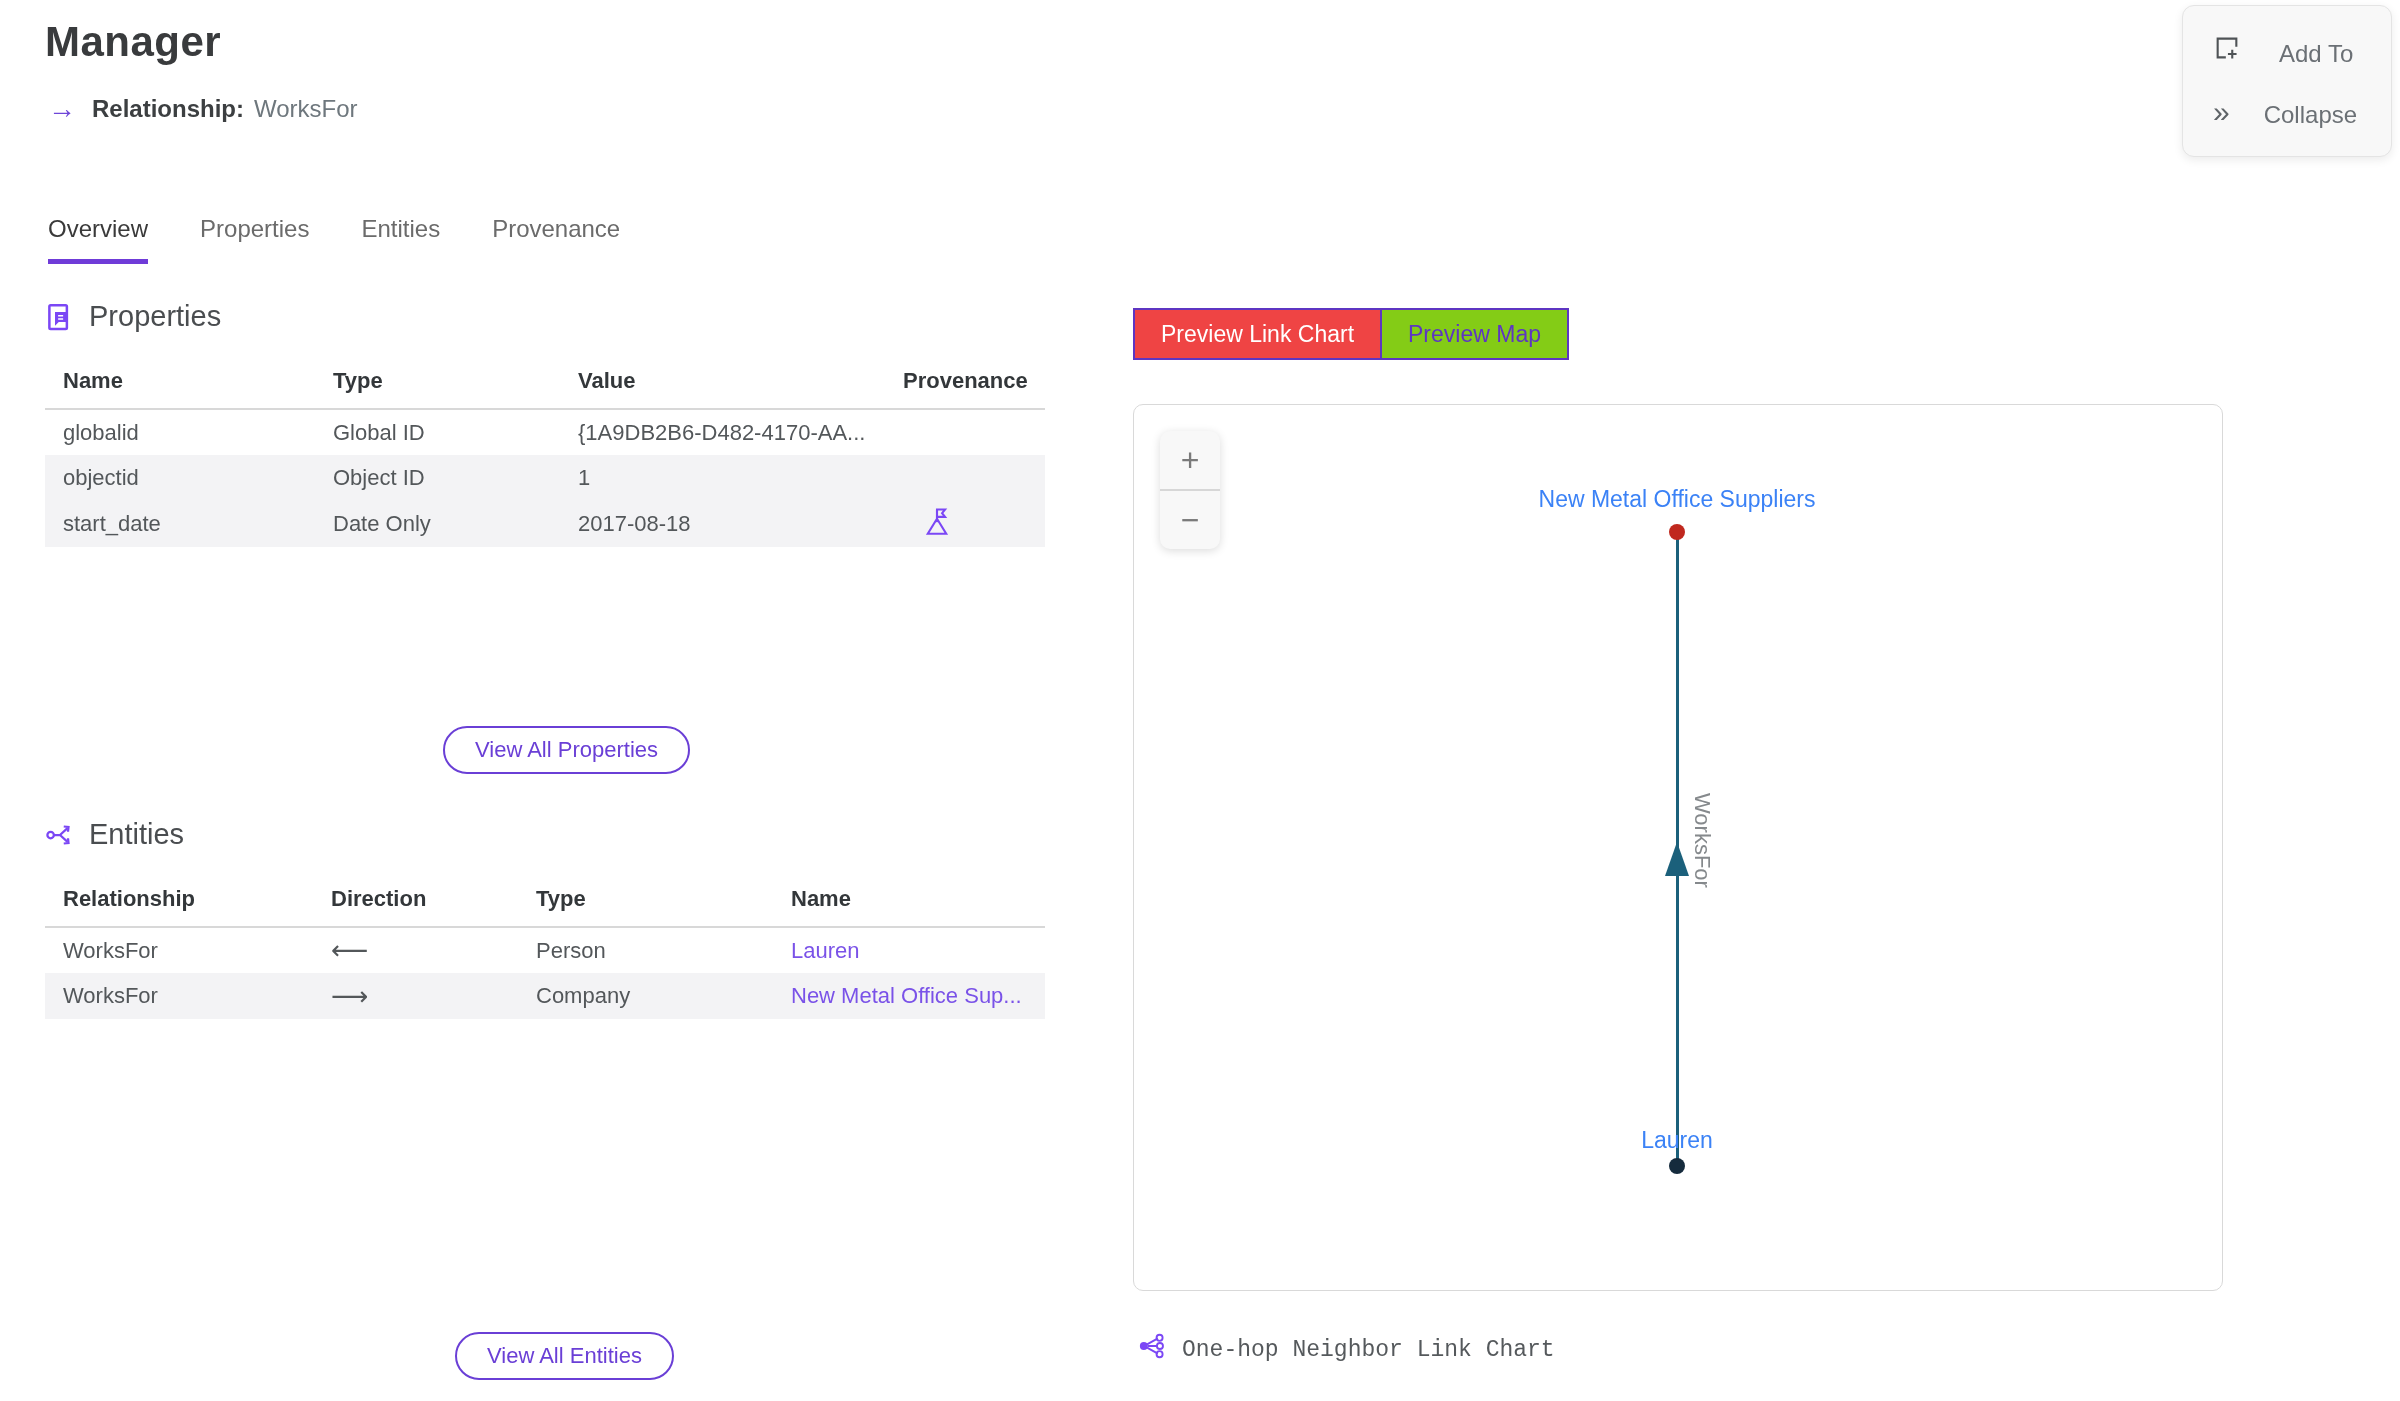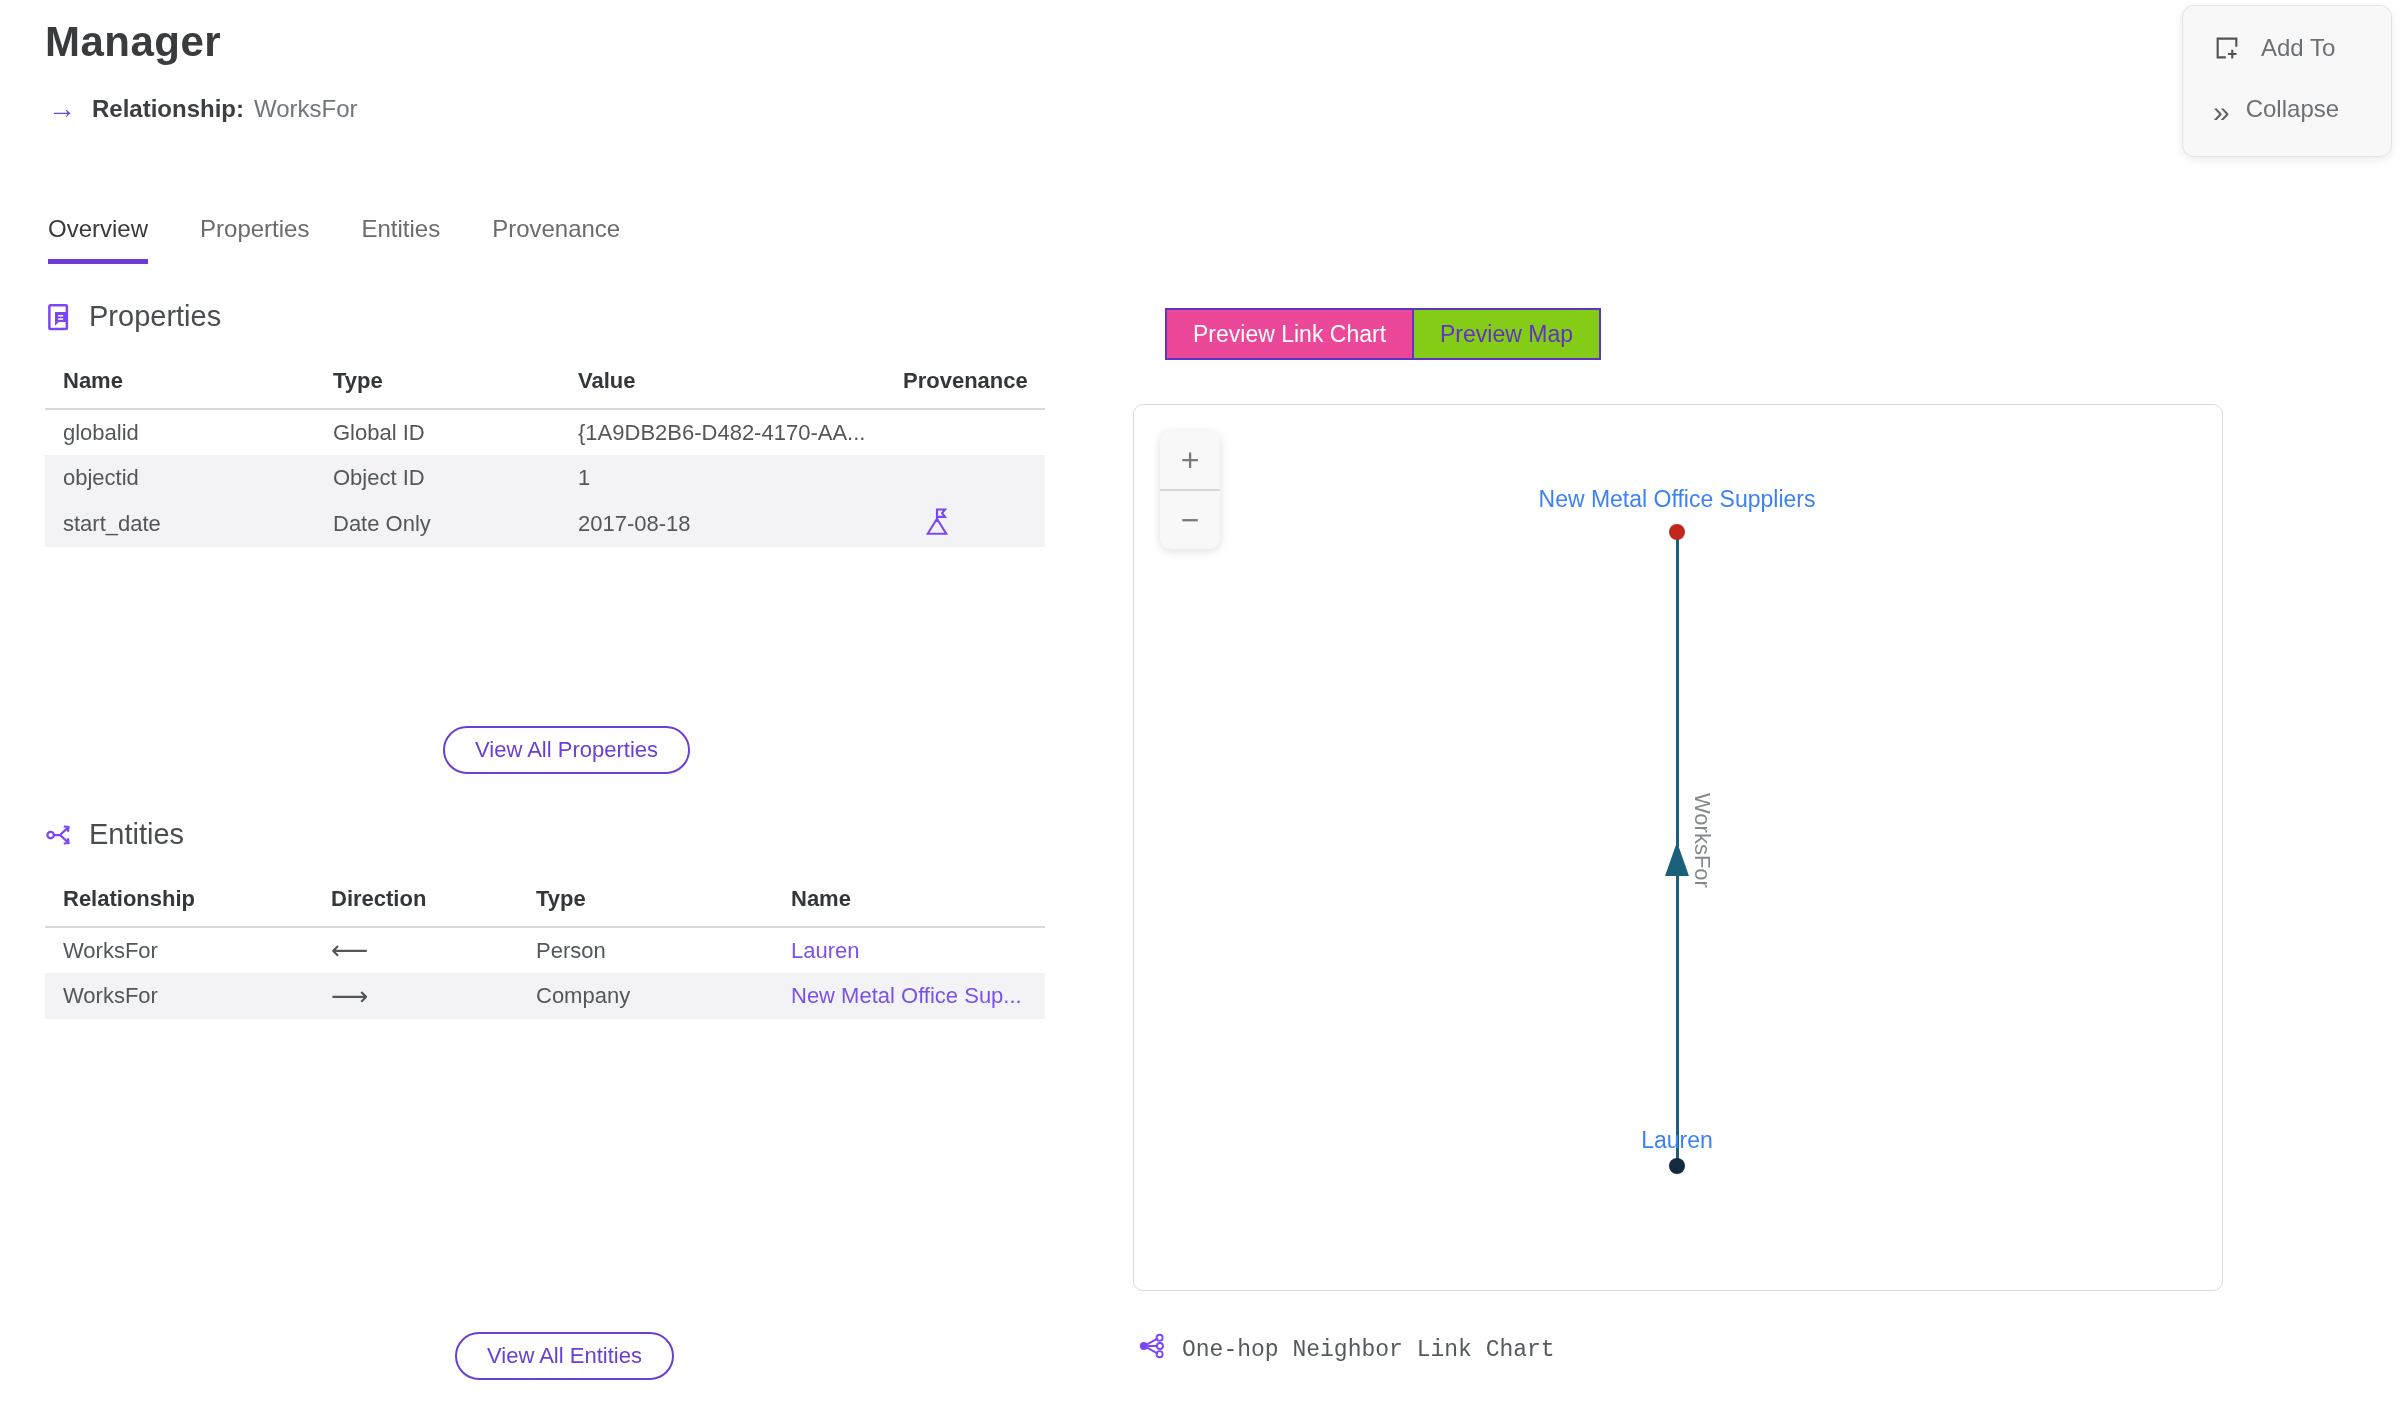--- a/index.html
+++ b/index.html
@@ -11,21 +11,21 @@
   .subtitle { position:absolute; left:48px; top:95px; font-size:24px; display:flex; align-items:center; gap:16px; }
   .subtitle .rel-arrow { color:#6e46d8; font-size:28px; line-height:1; }
   .subtitle .rel-label { font-weight:bold; color:#3c3f41; }
   .subtitle .rel-value { color:#6e777d; margin-left:-6px; }
 
   
   .actions-panel { position:absolute; top:5px; right:8px; width:210px; height:152px;
                    background:#f8f8f8; border:1px solid #e4e4e4; border-radius:12px;
                    box-shadow:0 3px 10px rgba(0,0,0,0.08);
                    display:flex; flex-direction:column; justify-content:space-around; padding:14px 0 14px 30px; }
-  .action-item { display:flex; align-items:flex-start; gap:20px; font-size:24px; color:#6b7075; cursor:pointer; }
+  .action-item { display:flex; align-items:flex-end; gap:38px; font-size:24px; color:#6b7075; cursor:pointer; }
   .action-item .chev { font-size:30px; color:#5f6468; letter-spacing:-4px; }
 
   
   .tabs { position:absolute; left:48px; top:215px; display:flex; gap:52px; font-size:24px; color:#6b6b6b; }
   .tab { padding-bottom:16px; cursor:pointer; }
   .tab.active { color:#3a3a3a; border-bottom:5px solid #6f3bd8; }
 
   
   .section-head { position:absolute; display:flex; align-items:center; gap:14px; font-size:29px; color:#4a4d50; }
   .section-head svg { display:block; }
@@ -45,21 +45,21 @@
   
   .pill-btn { position:absolute; padding:9px 30px; font-size:22px; color:#6a3fd6; background:#fff;
               border:2px solid #6a3fd6; border-radius:26px; cursor:pointer;
               font-family:"Liberation Sans", sans-serif; }
   #view-all-properties { left:443px; top:726px; }
   #view-all-entities   { left:455px; top:1332px; }
 
   
   .preview-toggle { position:absolute; left:1133px; top:308px; display:flex; font-size:23px; }
   .preview-btn { height:52px; display:flex; align-items:center; padding:0 26px; cursor:pointer; border:2px solid #5e35c2; }
-  .preview-btn.selected { background:#ec4899; color:#ffffff; border-right:none;margin-left:32px; }
+  .preview-btn.selected { background:#ef4444; color:#ffffff; border-right:none; }
   .preview-btn.unselected { background:#84cc16; color:#5e35c2; }
 
   .chart-panel { position:absolute; left:1133px; top:404px; width:1090px; height:887px;
                  border:1px solid #d9d9d9; border-radius:10px; background:#ffffff; }
 
   .zoom-ctl { position:absolute; left:26px; top:26px; width:60px; height:118px;
               background:#f8f8f8; border-radius:10px; box-shadow:0 2px 10px rgba(0,0,0,0.14);
               display:flex; flex-direction:column; }
   .zoom-btn { flex:1; display:flex; align-items:center; justify-content:center;
               font-size:32px; color:#7a7a7a; cursor:pointer; background:transparent; border:none;

